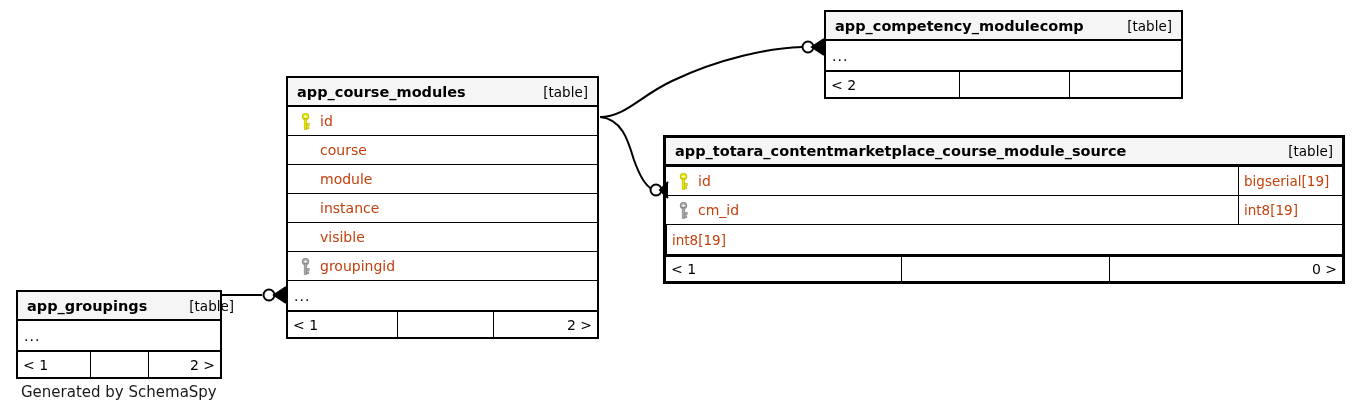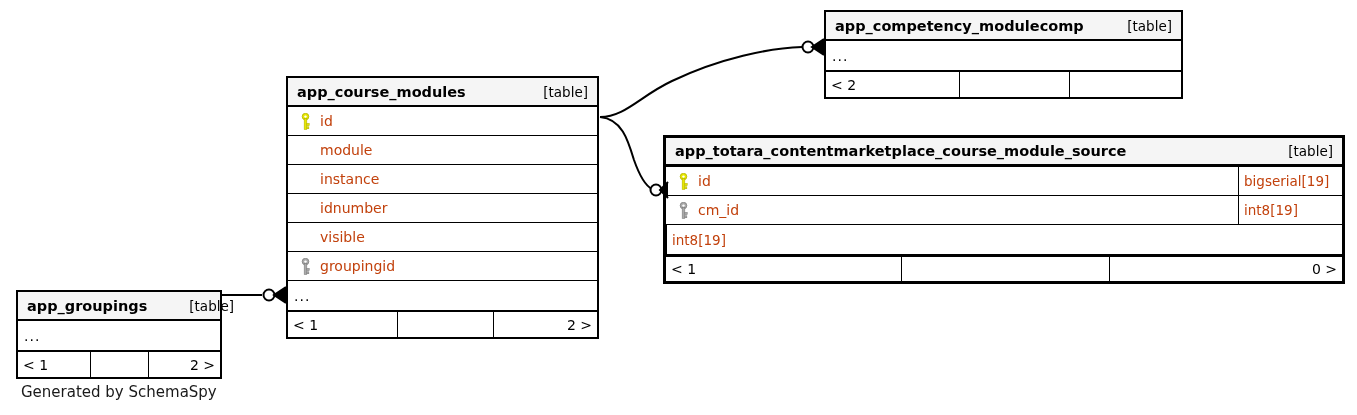--- a/index.html
+++ b/index.html
@@ -198,27 +198,27 @@
             <circle cx="5.5" cy="3.6" r="1.2" fill="#ffffff"></circle>
             <rect x="4.2" y="5.4" width="2.6" height="11" fill="#e8e800" stroke="#b3b300" stroke-width="0.6"></rect>
             <rect x="6.8" y="10.6" width="2.4" height="1.9" fill="#e8e800" stroke="#b3b300" stroke-width="0.6"></rect>
             <rect x="6.8" y="13.8" width="2.0" height="1.9" fill="#e8e800" stroke="#b3b300" stroke-width="0.6"></rect>
           </svg>
         </span>
         <span class="colname">id</span>
       </div>
 
       <div class="row noicon">
+        <span class="colname">course</span>
+      </div>
+      <div class="row noicon">
         <span class="colname">module</span>
       </div>
       <div class="row noicon">
         <span class="colname">instance</span>
-      </div>
-      <div class="row noicon">
-        <span class="colname">idnumber</span>
       </div>
       <div class="row noicon">
         <span class="colname">visible</span>
       </div>
 
       <div class="row">
         <span class="keycell">
           <svg class="keyicon" width="11" height="17" viewBox="0 0 11 17">
             <circle cx="5.5" cy="3.6" r="3.3" fill="#aaaaaa" stroke="#7d7d7d" stroke-width="0.8"></circle>
             <circle cx="5.5" cy="3.6" r="1.2" fill="#ffffff"></circle>

